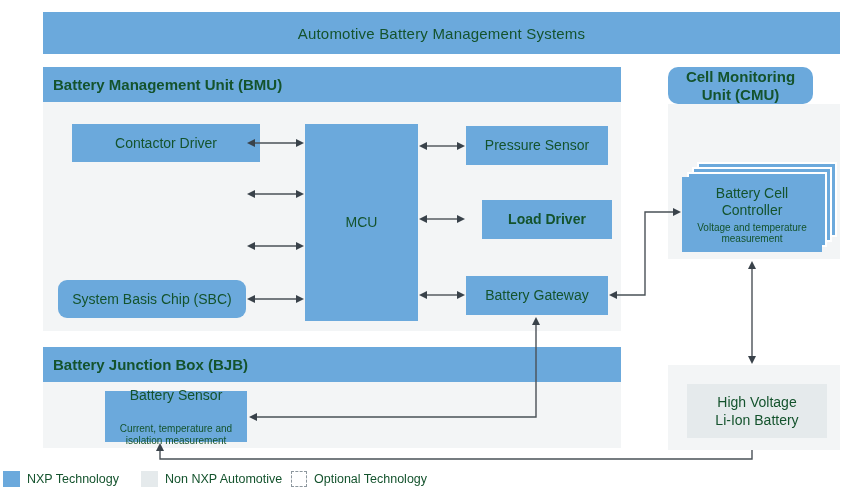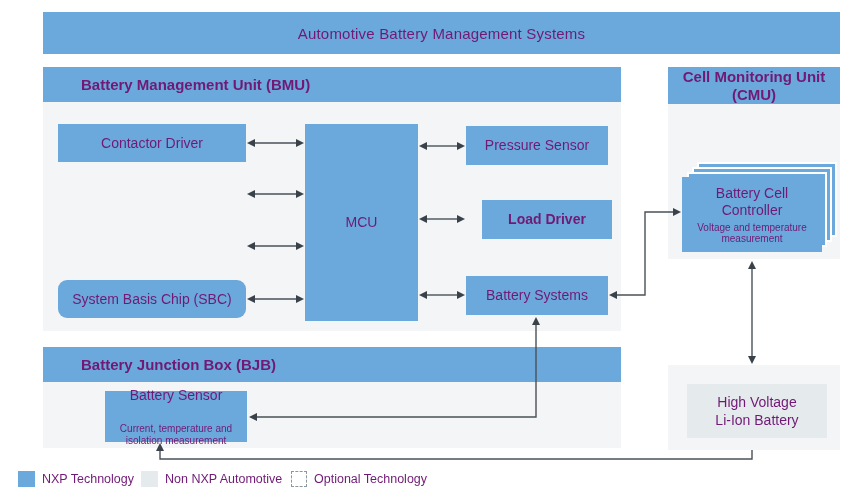--- a/index.html
+++ b/index.html
@@ -1,30 +1,30 @@
 <!DOCTYPE html>
 <html><head>
 <meta charset="utf-8">
 <style>
   html,body{margin:0;padding:0;background:#fff;}
   #stage{
     position:relative;width:850px;height:498px;background:#ffffff;
-    font-family:"Liberation Sans", sans-serif;color:#701a75;overflow:hidden;
+    font-family:"Liberation Sans", sans-serif;color:#14532d;overflow:hidden;
   }
   .abs{position:absolute;}
   .blue{background:#6BA9DC;}
   .panel{background:#F3F5F6;}
   .banner{
     left:43px;top:12px;width:797px;height:42px;
     display:flex;align-items:center;justify-content:center;
     font-size:15px;letter-spacing:.2px;
   }
   .sec-header{
     display:flex;align-items:center;
-    font-weight:bold;font-size:15px;padding-left:38px;box-sizing:border-box;
+    font-weight:bold;font-size:15px;padding-left:10px;box-sizing:border-box;
   }
   .sec-header.center{justify-content:center;text-align:center;padding:0 6px;line-height:18px;}
   .node{
     background:#6BA9DC;display:flex;flex-direction:column;
     align-items:center;justify-content:center;text-align:center;
     font-size:14px;line-height:17px;box-sizing:border-box;z-index:2;
   }
   .node .sub{font-size:10px;line-height:11.5px;margin-top:3px;}
   .stack-layer{background:#6BA9DC;border:2px solid #fff;box-sizing:border-box;z-index:1;}
   .grayblock{
@@ -47,43 +47,43 @@
 
   <div class="abs blue banner">
     <span>Automotive Battery Management Systems</span>
   </div>
 
   <div class="abs panel" style="left:43px;top:102px;width:578px;height:229px;"></div>
   <div class="abs blue sec-header" style="left:43px;top:67px;width:578px;height:35px;">
     <span>Battery Management Unit (BMU)</span>
   </div>
 
-  <div class="abs node" style="left:58px;top:124px;width:188px;height:38px;align-items:center;">
+  <div class="abs node" style="left:72px;top:124px;width:188px;height:38px;align-items:center;">
     <span>Contactor Driver</span>
   </div>
   <div class="abs node" style="left:58px;top:280px;width:188px;height:38px;border-radius:9px;">
     <span>System Basis Chip (SBC)</span>
   </div>
 
   <div class="abs node" style="left:305px;top:124px;width:113px;height:197px;">
     <span>MCU</span>
   </div>
 
   <div class="abs node" style="left:466px;top:126px;width:142px;height:39px;">
     <span>Pressure Sensor</span>
   </div>
   <div class="abs node" style="left:482px;top:200px;width:130px;height:39px;font-weight:bold;">
     <span>Load Driver</span>
   </div>
   <div class="abs node" style="left:466px;top:276px;width:142px;height:39px;">
-    <span>Battery Systems</span>
+    <span>Battery Gateway</span>
   </div>
 
   <div class="abs panel" style="left:668px;top:104px;width:172px;height:155px;"></div>
-  <div class="abs blue sec-header center" style="left:668px;top:67px;width:172px;height:37px;">
+  <div class="abs blue sec-header center" style="left:668px;top:67px;width:145px;height:37px;border-radius:10px;">
     <span>Cell Monitoring Unit (CMU)</span>
   </div>
 
   <div class="abs stack-layer" style="left:697px;top:162px;width:140px;height:75px;"></div>
   <div class="abs stack-layer" style="left:692px;top:167px;width:140px;height:75px;"></div>
   <div class="abs stack-layer" style="left:687px;top:172px;width:140px;height:75px;"></div>
   <div class="abs node" style="left:682px;top:177px;width:140px;height:75px;z-index:2;">
     <span style="display:block;width:110px;">Battery Cell Controller</span>
     <span class="sub" style="display:block;width:126px;">Voltage and temperature measurement</span>
   </div>
@@ -96,21 +96,21 @@
 
   <div class="abs panel" style="left:43px;top:382px;width:578px;height:66px;"></div>
   <div class="abs blue sec-header" style="left:43px;top:347px;width:578px;height:35px;">
     <span>Battery Junction Box (BJB)</span>
   </div>
   <div class="abs node" style="left:105px;top:391px;width:142px;height:51px;">
     <span>Battery Sensor</span>
     <span class="sub" style="display:block;width:128px;margin-top:19px;text-align:center;">Current, temperature and isolation measurement</span>
   </div>
 
-  <div class="abs legend-item" style="left:18px;top:471px;">
+  <div class="abs legend-item" style="left:3px;top:471px;">
     <span class="swatch nxp"></span>
     <span>NXP Technology</span>
   </div>
   <div class="abs legend-item" style="left:141px;top:471px;">
     <span class="swatch non-nxp"></span>
     <span>Non NXP Automotive</span>
   </div>
   <div class="abs legend-item" style="left:291px;top:471px;">
     <span class="swatch optional"></span>
     <span>Optional Technology</span>

